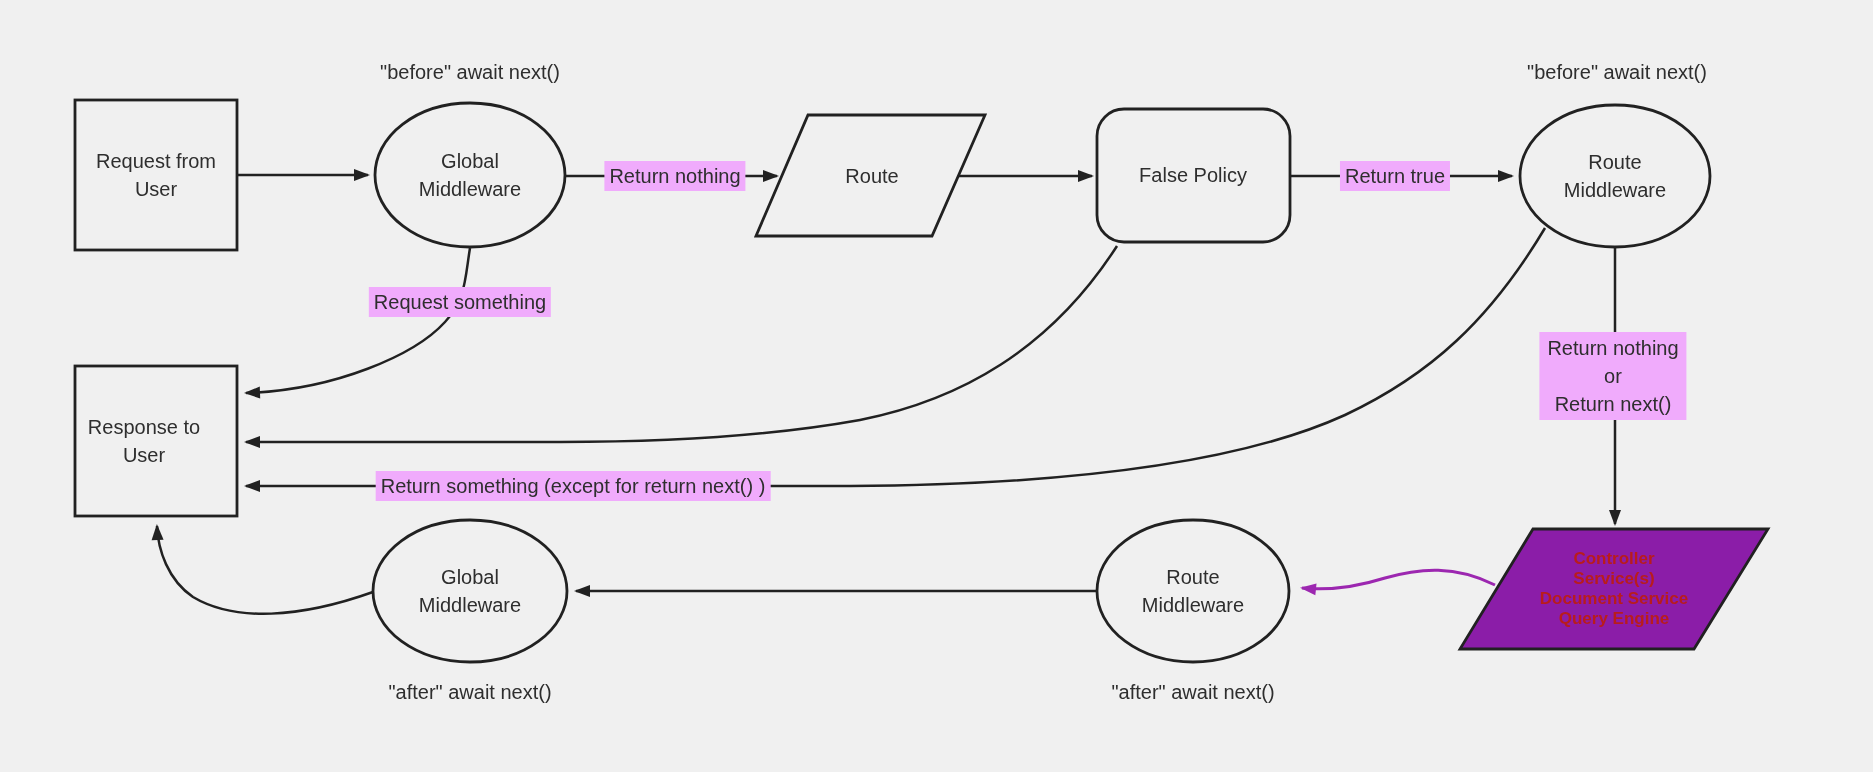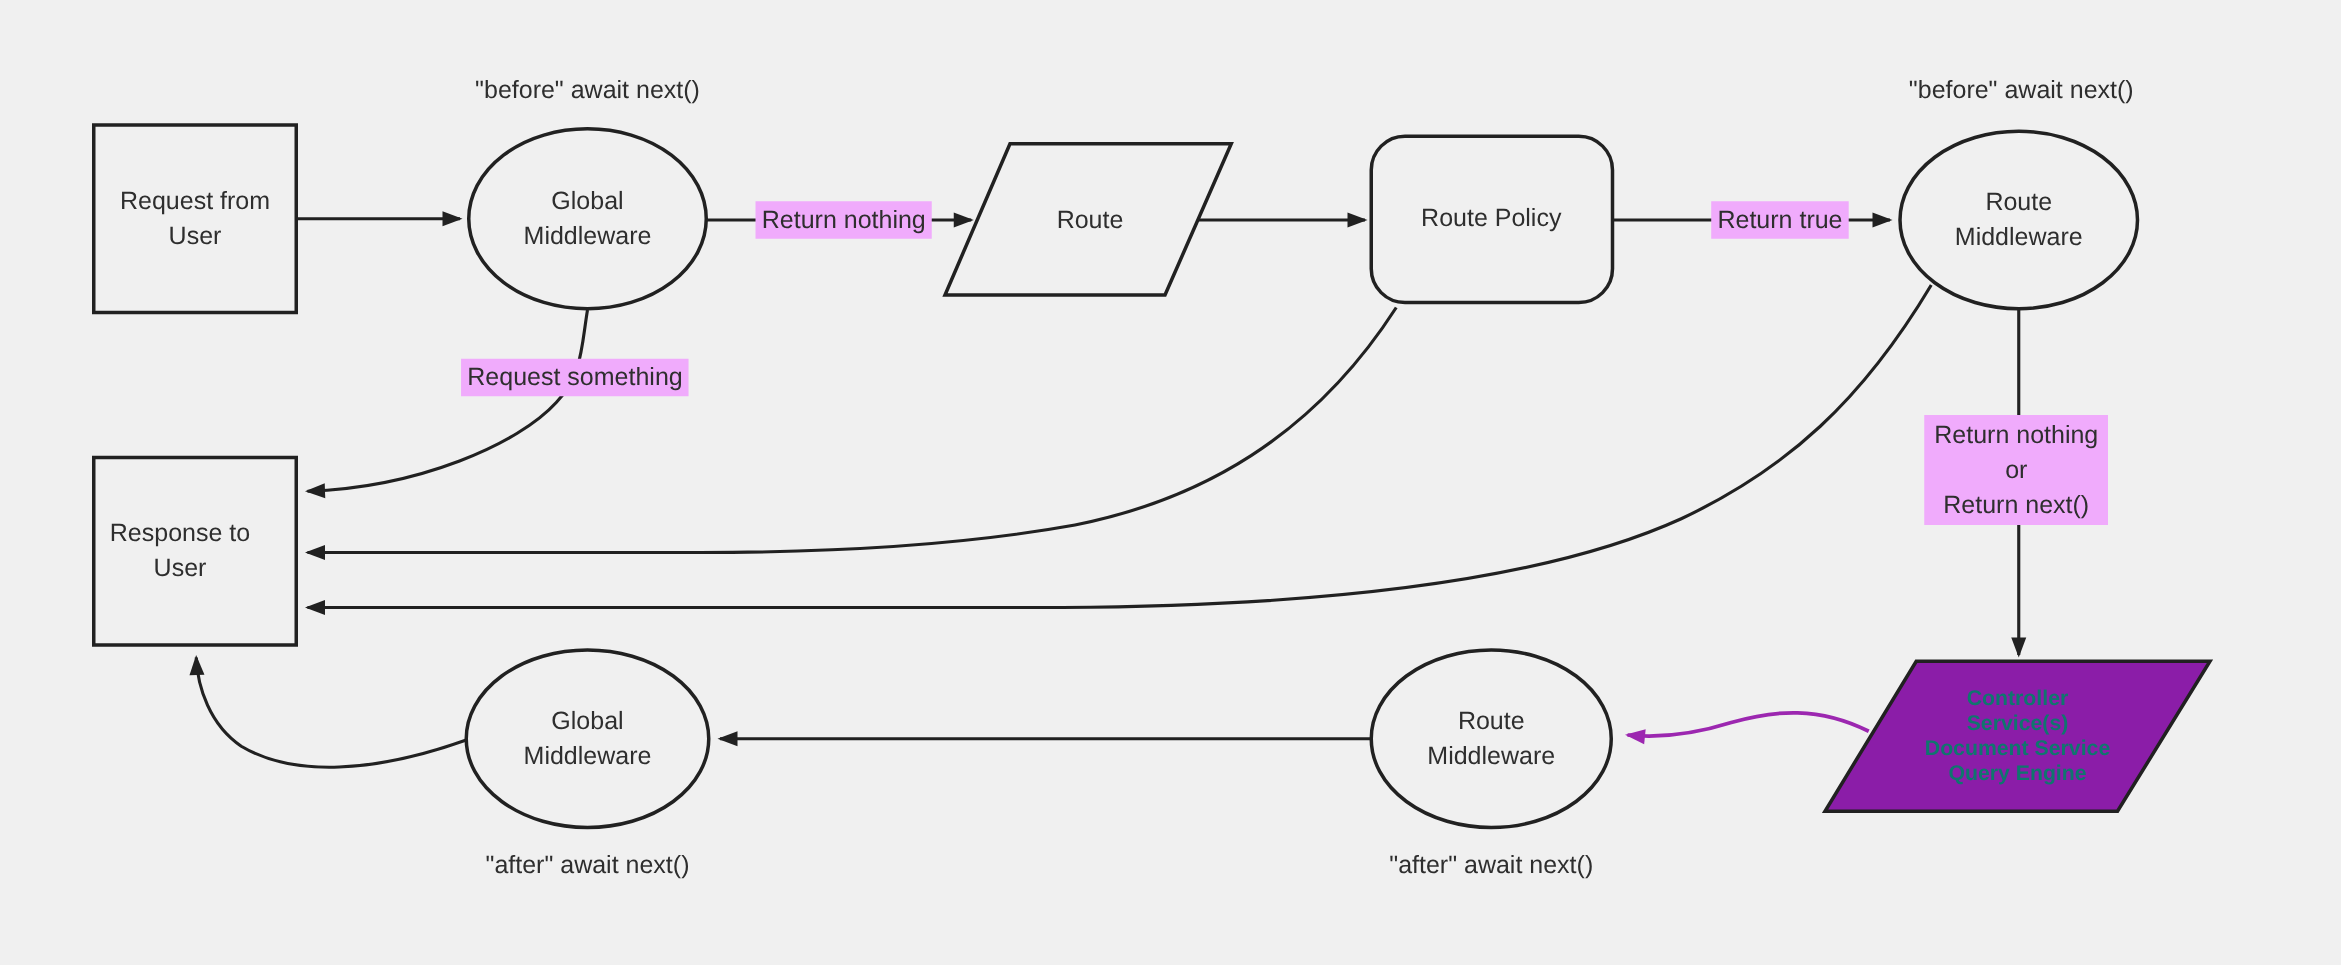--- a/index.html
+++ b/index.html
@@ -22,21 +22,21 @@
     line-height:28px;
     white-space:pre-line;
     text-align:center;
     pointer-events:none;
   }
   .node-lbl{font-size:20px;line-height:28px;}
   .edge-lbl{background:#f0abfc;padding:1px 5px;white-space:nowrap;}
   .edge-lbl.multi{white-space:pre-line;line-height:28px;padding:2px 8px;}
   .free-lbl{white-space:nowrap;}
   .purple-lbl{
-    color:#0f766e;
+    color:#b91c1c;
     font-weight:bold;
     font-size:17px;
     line-height:20px;
   }
 </style>
 </head>
 <body>
 
 <div id="canvas">
 
@@ -75,38 +75,39 @@
       <path d="M 373 592 C 300 618 235 622 193 597 C 168 580 158 550 157 526" marker-end="url(#arrowDark)"></path>
     </g>
     <path d="M 1495 585 C 1455 565 1420 568 1385 578 C 1350 589 1322 590 1302 588" fill="none" stroke="#9c27b0" stroke-width="3" marker-end="url(#arrowPurple)"></path>
   </svg>
 
   <div class="lbl node-lbl" style="left:156px;top:175px;">Request from
 User</div>
   <div class="lbl node-lbl" style="left:470px;top:175px;">Global
 Middleware</div>
   <div class="lbl node-lbl" style="left:872px;top:176px;">Route</div>
-  <div class="lbl node-lbl" style="left:1193px;top:175px;">Route Policy</div>
+  <div class="lbl node-lbl" style="left:1193px;top:175px;">False Policy</div>
   <div class="lbl node-lbl" style="left:1615px;top:176px;">Route
 Middleware</div>
   <div class="lbl purple-lbl" style="left:1614px;top:589px;">Controller
 Service(s)
 Document Service
 Query Engine</div>
   <div class="lbl node-lbl" style="left:1193px;top:591px;">Route
 Middleware</div>
   <div class="lbl node-lbl" style="left:470px;top:591px;">Global
 Middleware</div>
   <div class="lbl node-lbl" style="left:144px;top:441px;">Response to
 User</div>
 
   <div class="lbl free-lbl" style="left:470px;top:72px;">"before" await next()</div>
   <div class="lbl free-lbl" style="left:1617px;top:72px;">"before" await next()</div>
   <div class="lbl edge-lbl" style="left:675px;top:176px;">Return nothing</div>
-  <div class="lbl edge-lbl" style="left:1395px;top:176px;margin-left:29px;">Return true</div>
+  <div class="lbl edge-lbl" style="left:1395px;top:176px;">Return true</div>
   <div class="lbl edge-lbl" style="left:460px;top:302px;">Request something</div>
+  <div class="lbl edge-lbl" style="left:573px;top:486px;">Return something (except for return next() )</div>
   <div class="lbl edge-lbl multi" style="left:1613px;top:376px;">Return nothing
 or
 Return next()</div>
   <div class="lbl free-lbl" style="left:1193px;top:692px;">"after" await next()</div>
   <div class="lbl free-lbl" style="left:470px;top:692px;">"after" await next()</div>
 
 </div>
 
 </body></html>

